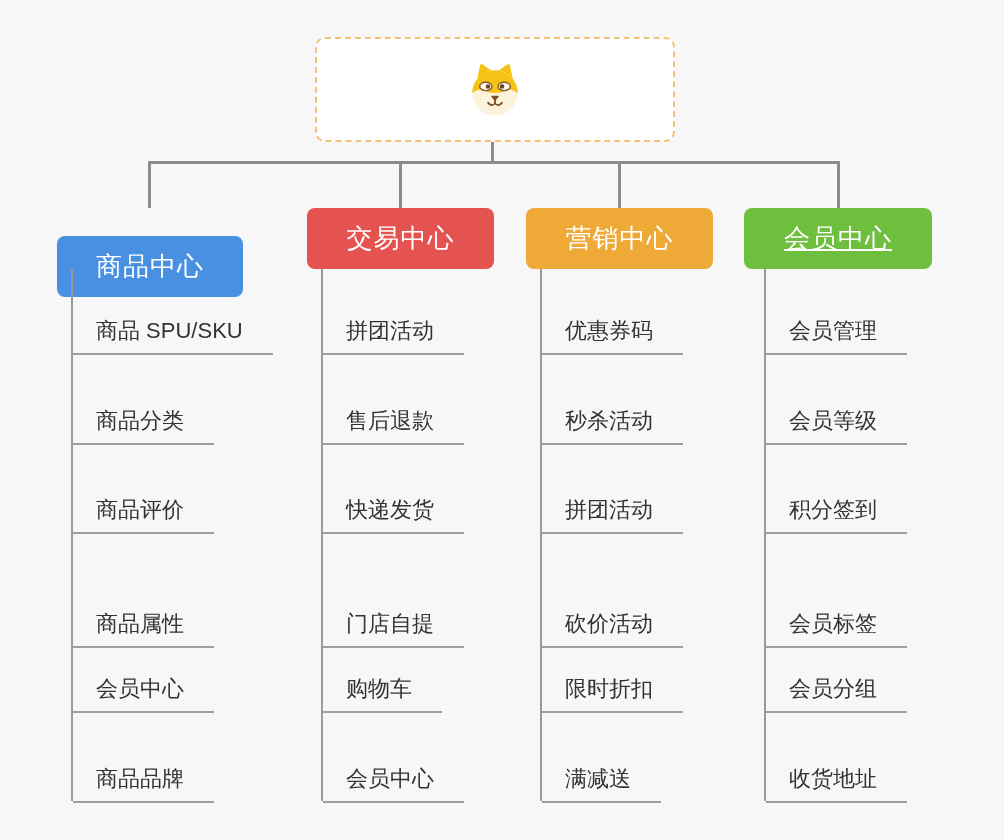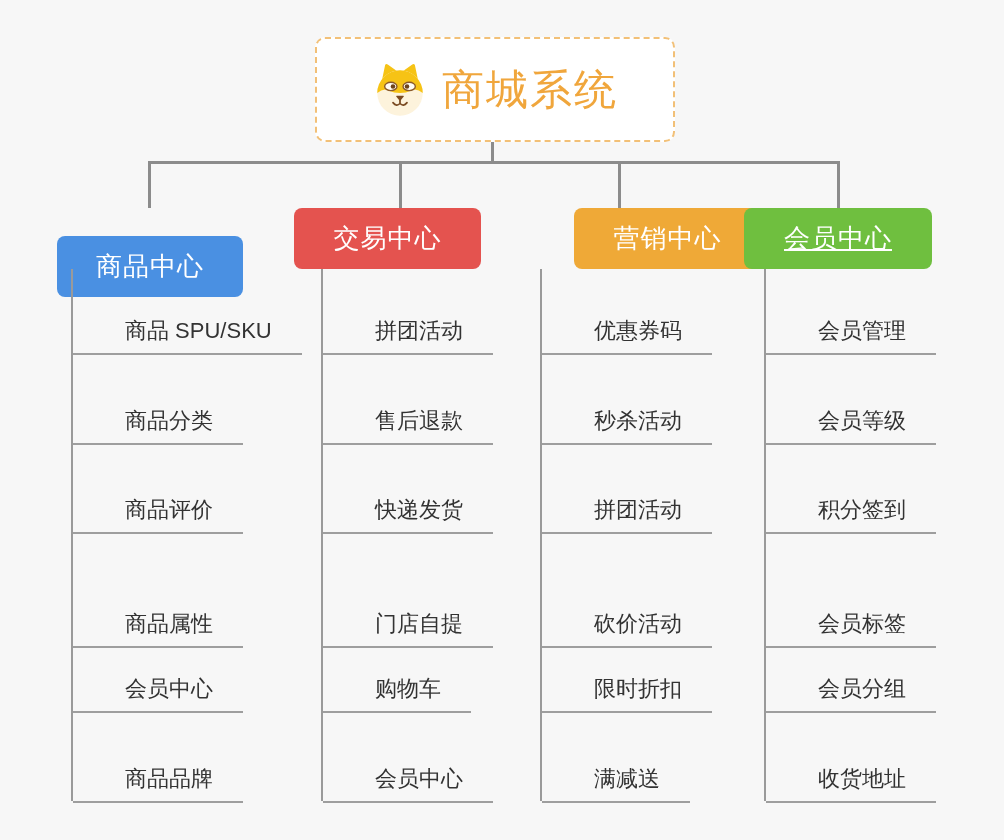--- a/index.html
+++ b/index.html
@@ -51,22 +51,22 @@
     border-radius: 8px;
     display: flex;
     align-items: center;
     justify-content: center;
     color: #ffffff;
     font-size: 26px;
     letter-spacing: 1px;
     cursor: pointer;
   }
   .hdr0 { left: 57px;  width: 186px; margin-top: 28px; }
-  .hdr1 { left: 294px; width: 187px; }
-  .hdr2 { left: 526px; width: 187px; margin-left: 48px; }
+  .hdr1 { left: 307px; width: 187px; }
+  .hdr2 { left: 526px; width: 187px; }
   .hdr3 { left: 744px; width: 188px; text-decoration: underline; }
 
   
   .branch-col {
     position: absolute;
     top: 269px;
     height: 532px;
     border-left: 2px solid #9a9a9a;
   }
   .col0 { left: 71px; }
@@ -74,21 +74,21 @@
   .col2 { left: 540px; }
   .col3 { left: 764px; }
 
   .leaf {
     position: absolute;
     left: 0;
     white-space: nowrap;
     font-size: 22px;
     line-height: 32px;
     color: #333333;
-    padding: 0 30px 6px 52px;
+    padding: 0 30px 6px 23px;
     border-bottom: 2px solid #9e9e9e;
     cursor: pointer;
   }
   .r0 { top: 46px; }
   .r1 { top: 136px; }
   .r2 { top: 225px; }
   .r3 { top: 315px; margin-top: 24px; }
   .r4 { top: 404px; }
   .r5 { top: 494px; }
 </style>
@@ -103,21 +103,20 @@
       <path d="M53 22 L49 3 Q48 1 46 2.5 L34 11 Z" fill="#f6c315"></path>
       <circle cx="32" cy="35" r="26" fill="#fdf3dc"></circle>
       <path d="M6 35 a26 26 0 0 1 52 0 q-7 -6 -13 -3 q-6 3 -13 3 q-7 0 -13 -3 q-6 -3 -13 3 z" fill="#f6c315"></path>
       <ellipse cx="21.5" cy="27.5" rx="7" ry="4.8" fill="#fffdf5" stroke="#8a5a2b" stroke-width="1.6"></ellipse>
       <ellipse cx="42.5" cy="27.5" rx="7" ry="4.8" fill="#fffdf5" stroke="#8a5a2b" stroke-width="1.6"></ellipse>
       <circle cx="24" cy="27.5" r="2.6" fill="#6e4319"></circle>
       <circle cx="40" cy="27.5" r="2.6" fill="#6e4319"></circle>
       <path d="M28.5 38 h7 q1.5 0 0.6 1.4 l-3 3.6 q-1.1 1.2 -2.2 0 l-3 -3.6 q-0.9 -1.4 0.6 -1.4 z" fill="#7a4a21"></path>
       <path d="M32 43 v4 M24 46 q4 5 8 1 q4 4 8 -1" stroke="#7a4a21" stroke-width="2" fill="none" stroke-linecap="round"></path>
     </svg>
-    <span class="root-title">商城系统</span>
   </div>
 
   <div class="conn conn-root-v"></div>
   <div class="conn conn-bus"></div>
   <div class="conn conn-drop drop0"></div>
   <div class="conn conn-drop drop1"></div>
   <div class="conn conn-drop drop2"></div>
   <div class="conn conn-drop drop3"></div>
 
   <div class="branch-header hdr0" style="background-color: rgb(74, 144, 226);">

